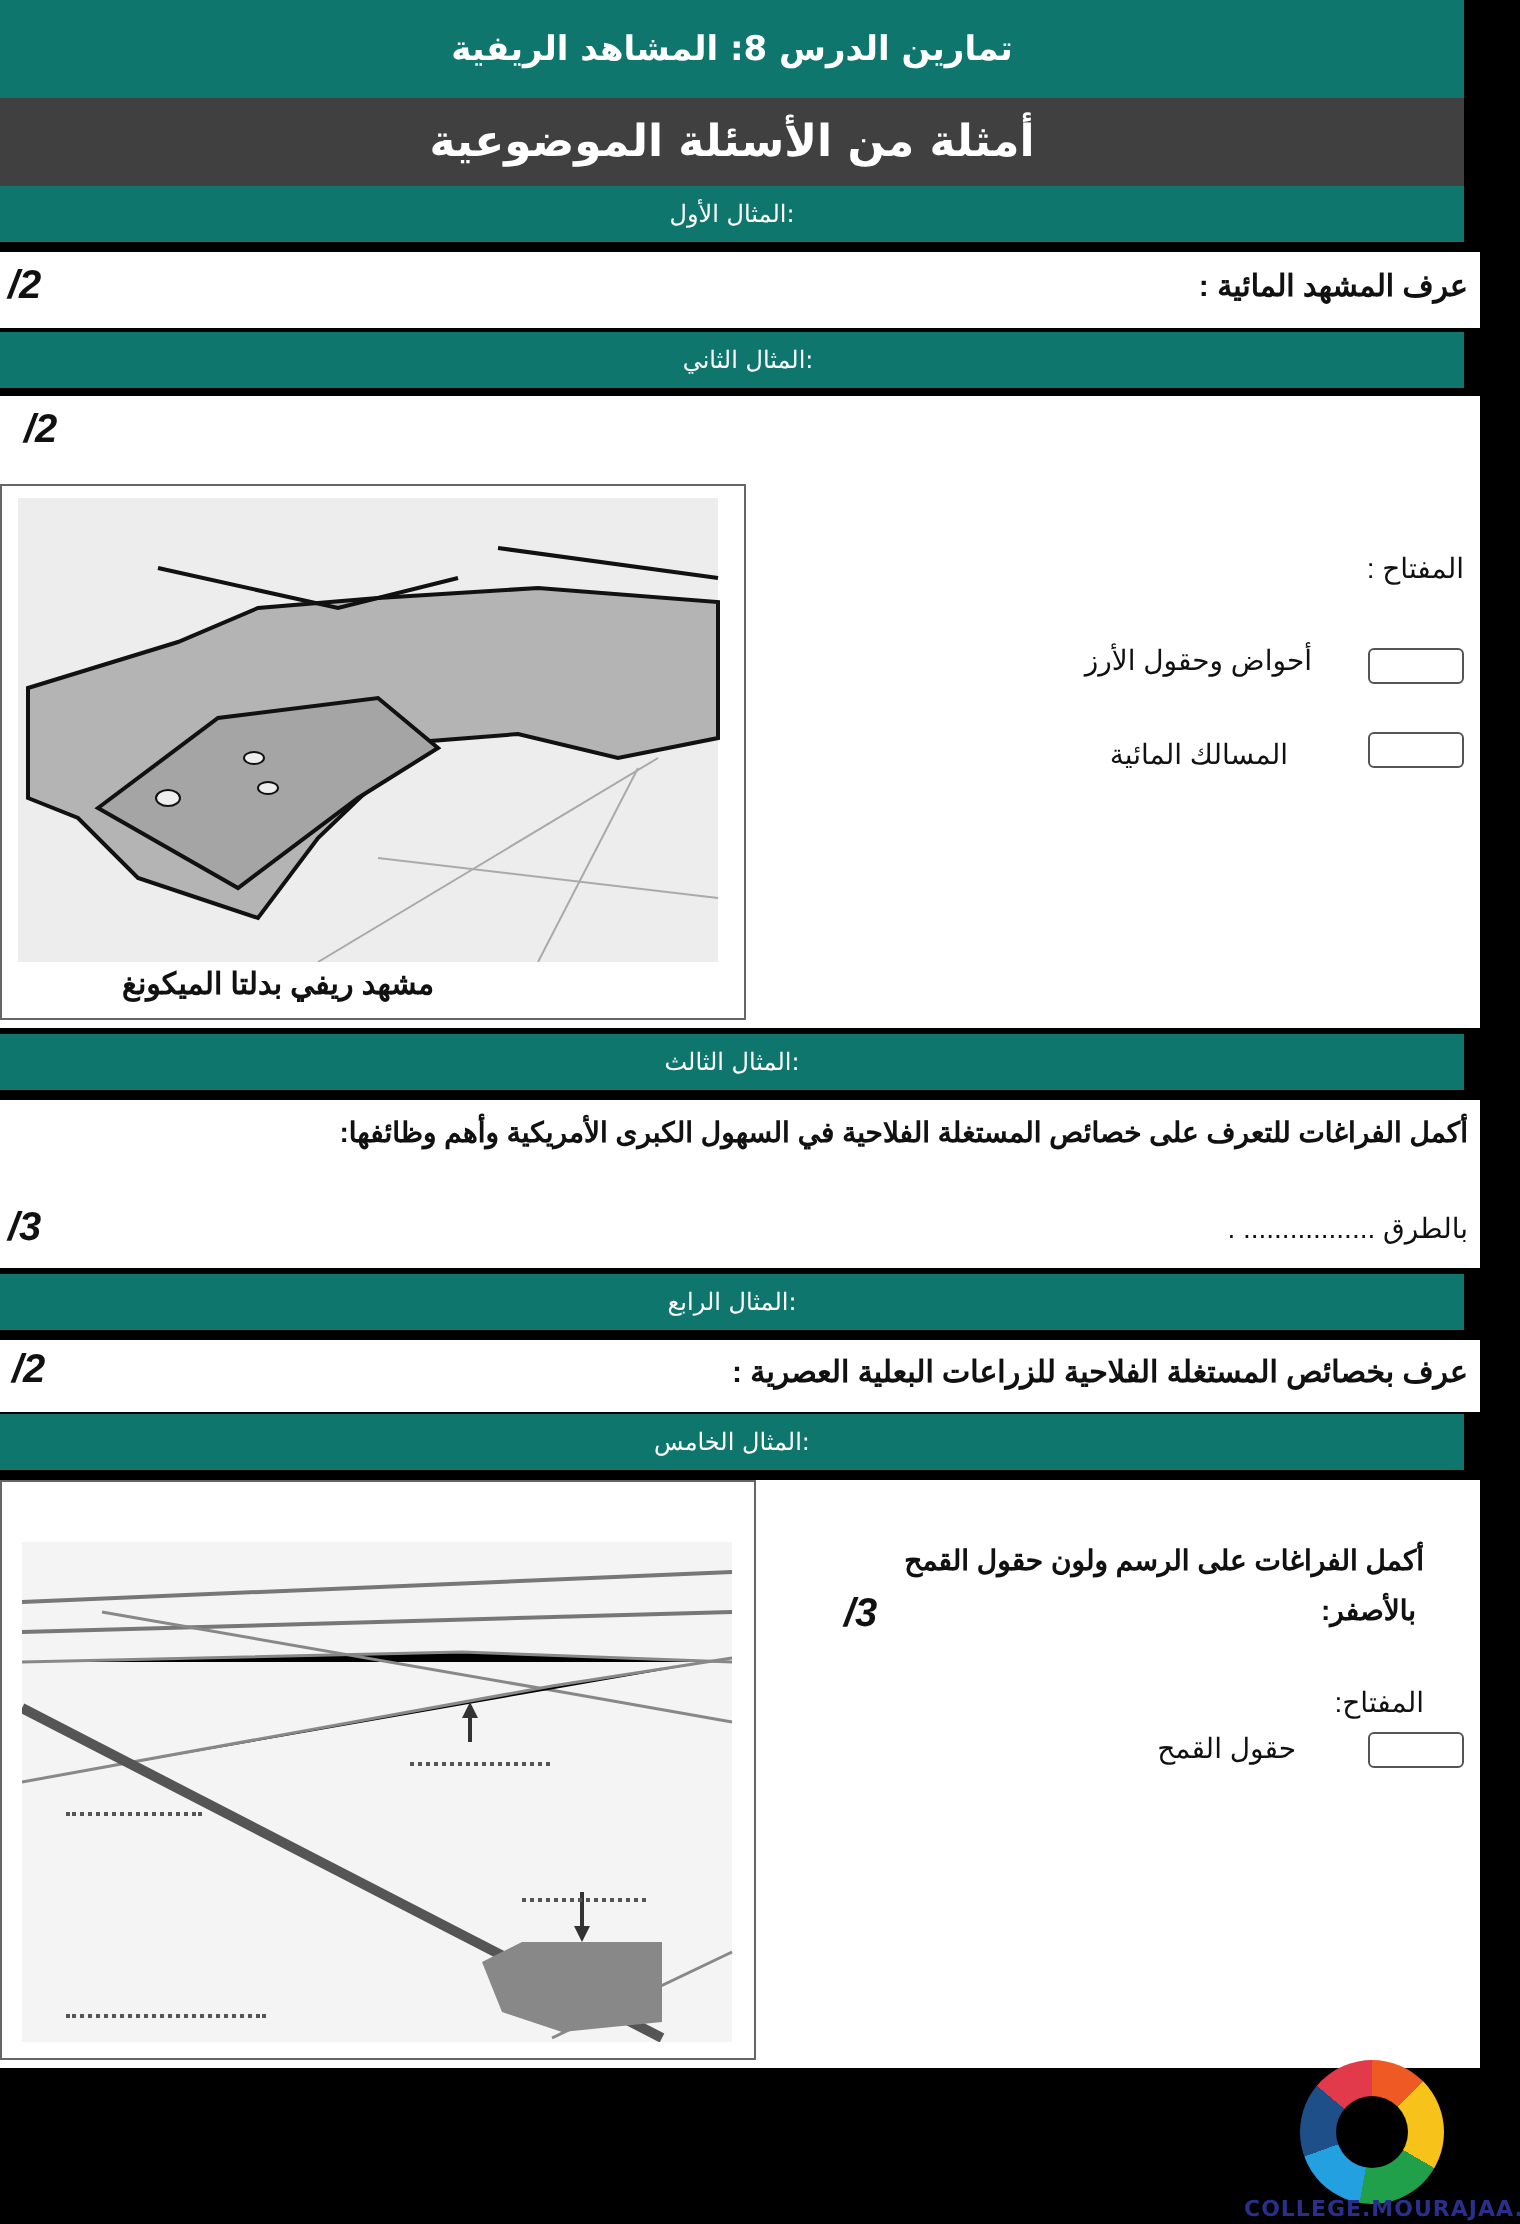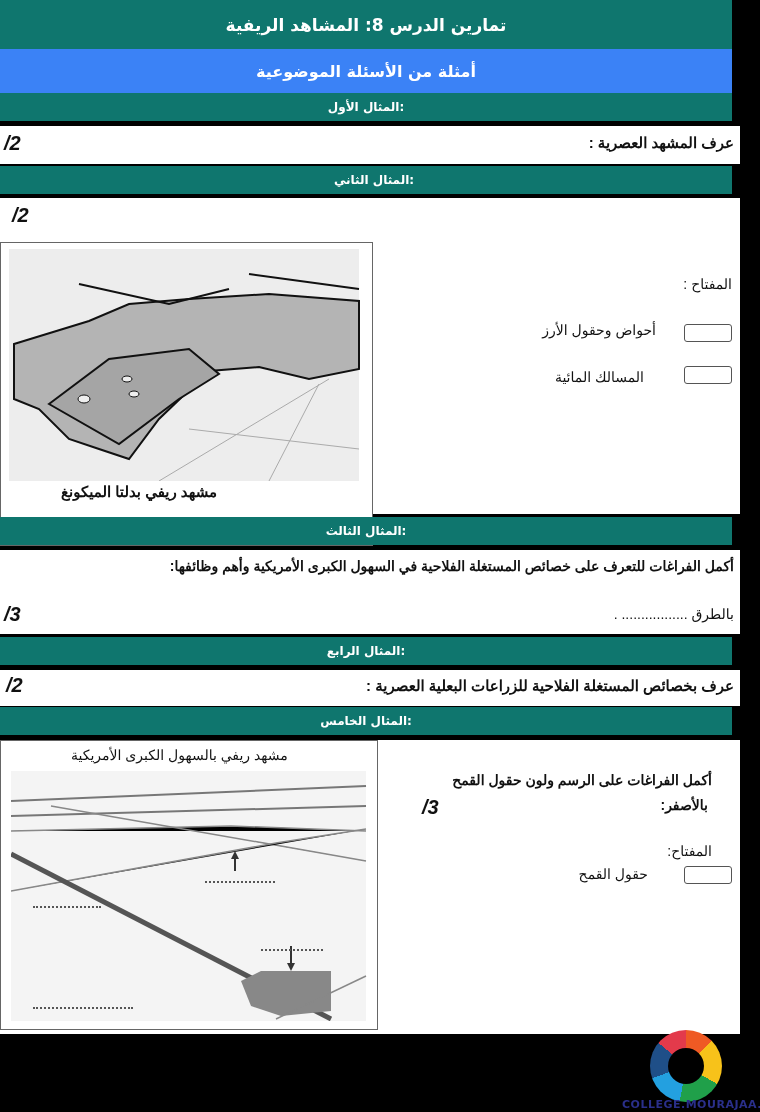--- a/index.html
+++ b/index.html
@@ -2,22 +2,22 @@
 <html><head>
   <meta charset="utf-8">
   <style>
     * { box-sizing: border-box; margin: 0; padding: 0; }
     html, body { width: 760px; height: 1112px; background: #000; overflow: hidden; }
     body { position: relative; font-family: "DejaVu Sans", sans-serif; }
 
     .bar { position: absolute; left: 0; width: 732px; background: #0f766e; color: #fff;
            display: flex; align-items: center; justify-content: center; direction: rtl; }
     .bar.title { top: 0; height: 49px; font-size: 17px; font-weight: bold; }
-    .bar.sub { top: 49px; height: 44px; background: #3b82f6; font-size: 16px; font-weight: bold; }
-    .bar.ex { height: 28px; font-size: 12px; font-weight: bold; }
+    .bar.sub { top: 49px; height: 44px; background: #404040; font-size: 22px; font-weight: bold; }
+    .bar.ex { height: 28px; font-size: 12px; font-weight: normal; }
 
     .panel { position: absolute; left: 0; background: #fff; }
     .qtext { position: absolute; right: 26px; direction: rtl; font-family: "Liberation Sans", sans-serif;
              font-weight: bold; font-size: 15px; color: #111; white-space: nowrap; }
     .score { position: absolute; font-family: "Liberation Sans", sans-serif; font-weight: bold;
              font-style: italic; font-size: 20px; color: #111; }
     .normal { font-family: "Liberation Sans", sans-serif; color: #111; direction: rtl; white-space: nowrap; position: absolute; }
 
     .keybox { position: absolute; width: 48px; height: 18px; border: 1px solid #555; border-radius: 3px; background: #fff; }
 
@@ -39,31 +39,31 @@
     <span>تمارين الدرس 8: المشاهد الريفية</span>
   </div>
 <div class="bar sub">
     <span>أمثلة من الأسئلة الموضوعية</span>
   </div>
 
 <div class="bar ex" style="top:93px;">
     <span>:المثال الأول</span>
   </div>
 <div class="panel" style="top:126px; height:38px; width:740px;">
-  <div class="qtext" style="top:8px; right:6px;">عرف المشهد العصرية :</div>
+  <div class="qtext" style="top:8px; right:6px;">عرف المشهد المائية :</div>
   <div class="score" style="left:4px; top:6px;">/2</div>
 </div>
 
 <div class="bar ex" style="top:166px;padding-left:16px;">
     <span>:المثال الثاني</span>
   </div>
 <div class="panel" style="top:198px; height:316px; width:740px;">
   <div class="score" style="left:12px; top:6px;">/2</div>
 
-  <div class="figure" style="left:0; top:44px; width:373px; height:304px;">
+  <div class="figure" style="left:0; top:44px; width:373px; height:268px;">
     <svg width="371" height="232" viewBox="0 0 371 232" style="position:absolute;left:8px;top:6px;">
       <rect x="0" y="0" width="350" height="232" fill="#ededed"></rect>
       <path d="M5,95 L80,72 L120,55 L180,50 L260,45 L350,52 L350,120 L300,130 L250,118 L200,122 L150,170 L120,210 L90,200 L60,190 L30,160 L5,150 Z" fill="#b4b4b4" stroke="#111" stroke-width="2"></path>
       <path d="M40,155 L100,110 L180,100 L210,125 L170,150 L110,195 Z" fill="#a5a5a5" stroke="#111" stroke-width="2"></path>
       <path d="M240,25 L350,40" stroke="#111" stroke-width="2" fill="none"></path>
       <path d="M70,35 L160,55 L220,40" stroke="#111" stroke-width="2" fill="none"></path>
       <ellipse cx="75" cy="150" rx="6" ry="4" fill="#eee" stroke="#111"></ellipse>
       <ellipse cx="118" cy="130" rx="5" ry="3" fill="#eee" stroke="#111"></ellipse>
       <ellipse cx="125" cy="145" rx="5" ry="3" fill="#eee" stroke="#111"></ellipse>
       <path d="M150,232 L320,130" stroke="#aaa" stroke-width="1" fill="none"></path>
@@ -95,21 +95,20 @@
 <div class="panel" style="top:670px; height:36px; width:740px;">
   <div class="qtext" style="top:7px; right:6px;">عرف بخصائص المستغلة الفلاحية للزراعات البعلية العصرية :</div>
   <div class="score" style="left:6px; top:4px;">/2</div>
 </div>
 
 <div class="bar ex" style="top:707px;">
     <span>:المثال الخامس</span>
   </div>
 <div class="panel" style="top:740px; height:294px; width:740px;">
   <div class="figure" style="left:0; top:0; width:378px; height:290px;">
-    <div class="caption" style="left:70px; top:6px; font-size:14px;">مشهد ريفي بالسهول الكبرى الأمريكية</div>
     <svg width="360" height="250" viewBox="0 0 360 250" style="position:absolute;left:10px;top:30px;">
       <rect x="0" y="0" width="355" height="250" fill="#f4f4f4"></rect>
       <path d="M0,30 L355,15" stroke="#777" stroke-width="2"></path>
       <path d="M0,45 L355,35" stroke="#777" stroke-width="2"></path>
       <path d="M0,60 L220,55 L355,60" stroke="#888" stroke-width="1.5"></path>
       <path d="M40,35 L270,75 L355,90" stroke="#888" stroke-width="1.5"></path>
       <path d="M0,120 L265,72 L355,58" stroke="#888" stroke-width="1.5"></path>
       <path d="M0,83 L320,248" stroke="#555" stroke-width="5"></path>
       <path d="M230,210 L250,200 L320,200 L320,240 L270,245 L240,235 Z" fill="#888"></path>
       <path d="M265,248 L355,205" stroke="#888" stroke-width="1.5"></path>

